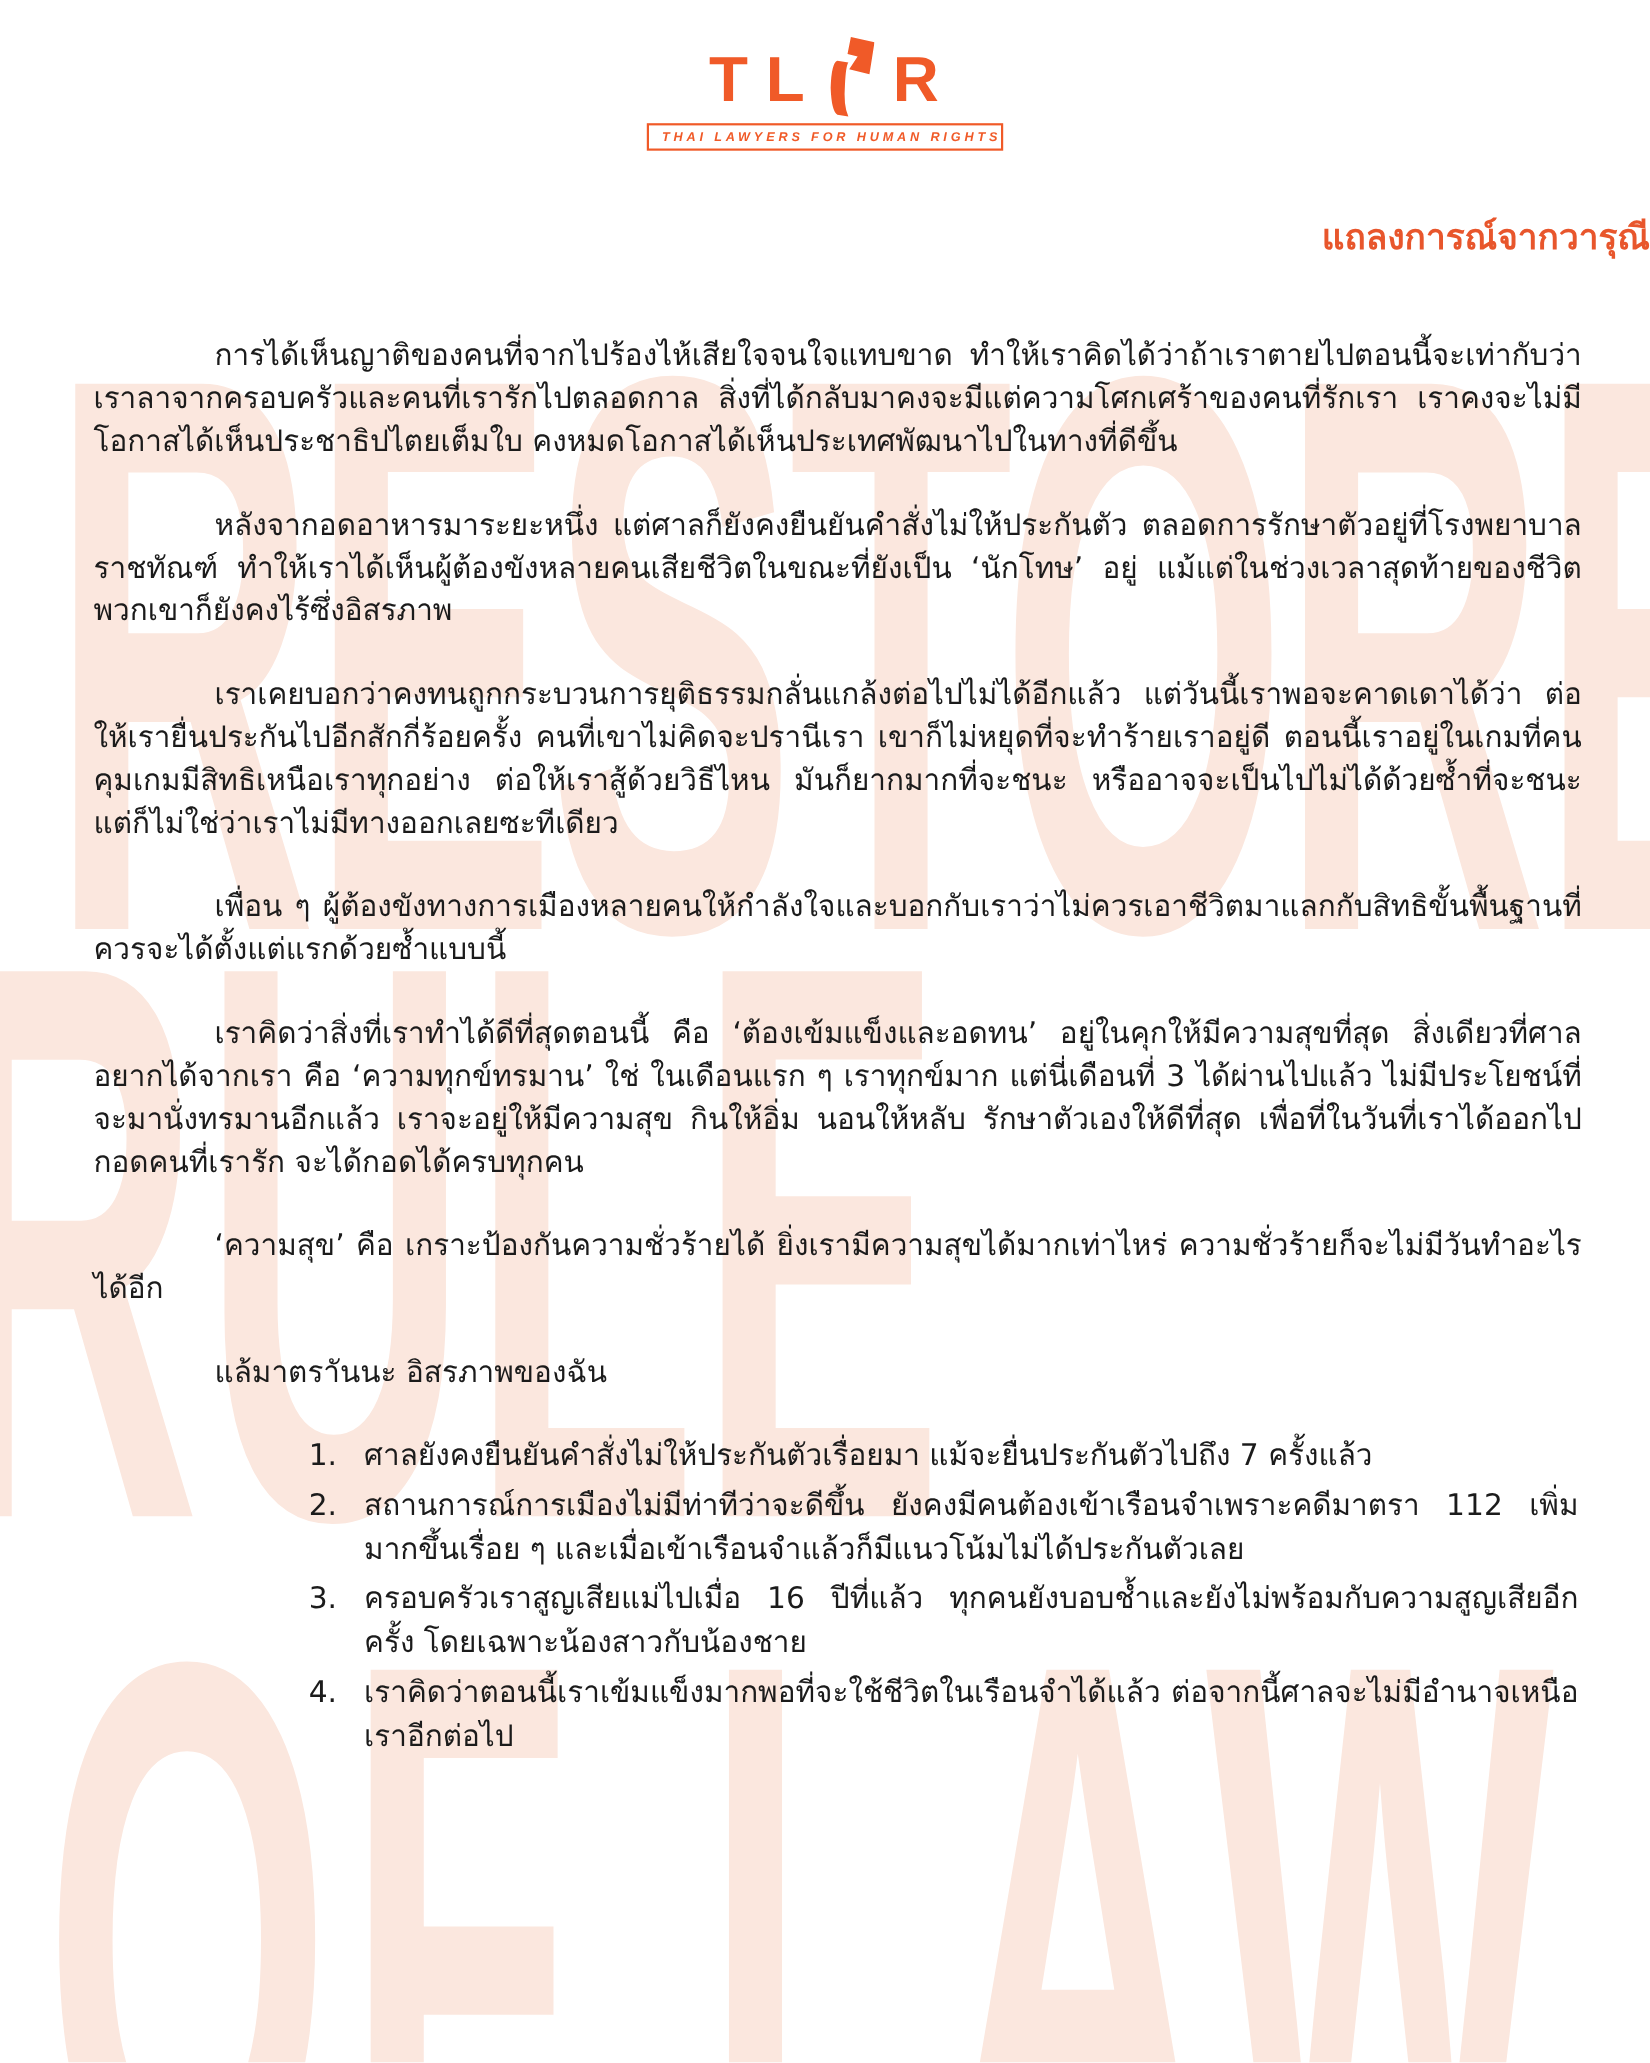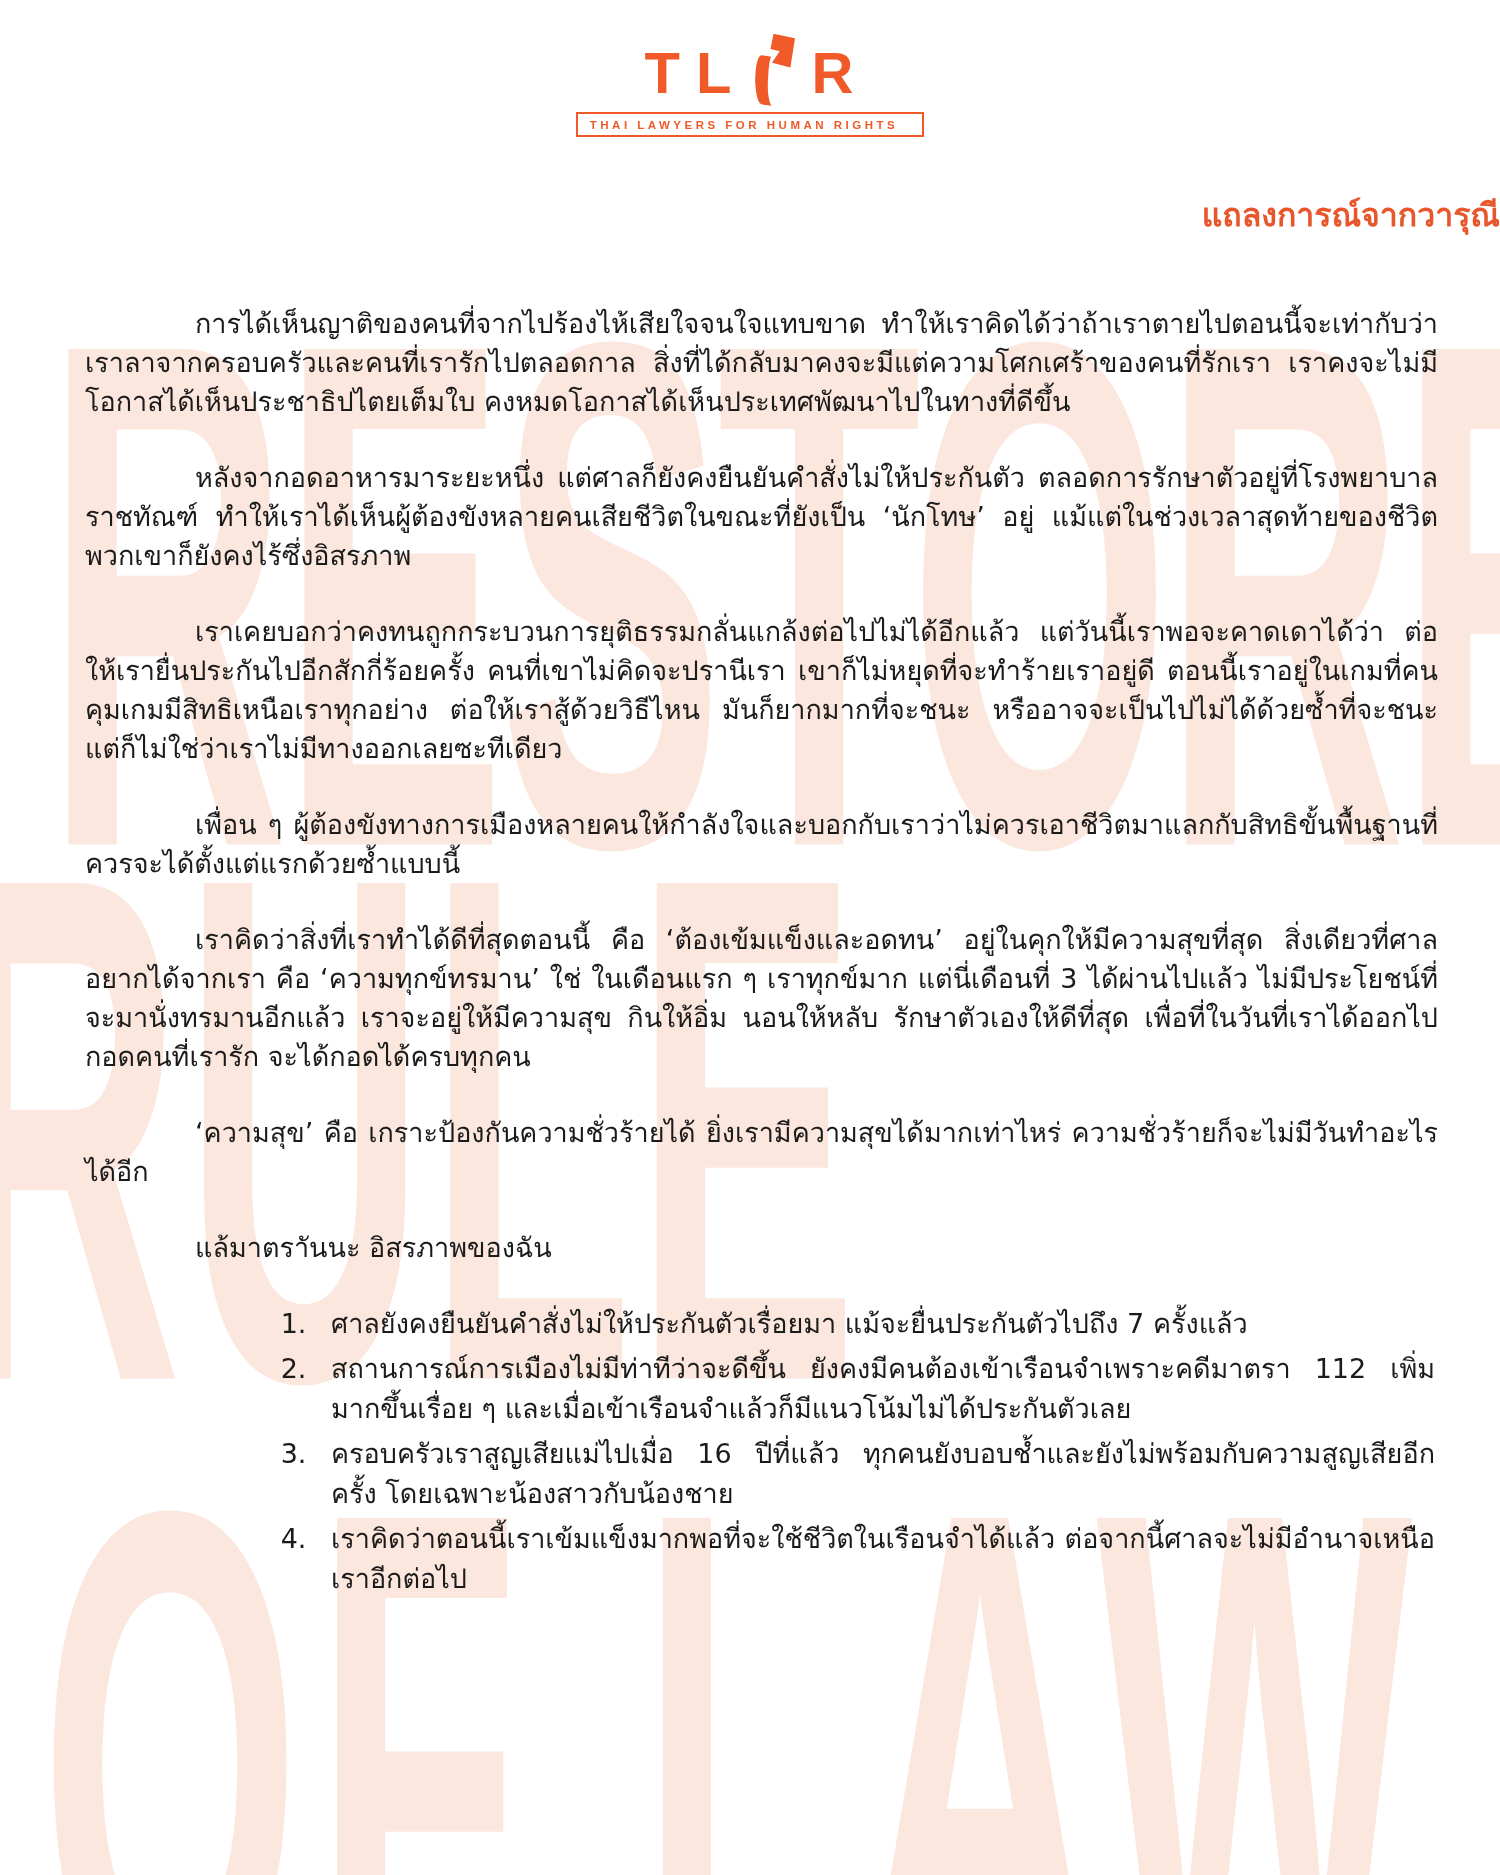--- a/index.html
+++ b/index.html
@@ -32,23 +32,23 @@
   .logo-row{
     display:inline-flex;align-items:flex-end;gap:14px;
     font-family:"Liberation Sans","DejaVu Sans",sans-serif;
     font-weight:bold;font-size:58px;line-height:1;color:#f05a28;
   }
   .logo-row .ltr{letter-spacing:2px;}
   .logo-mark{width:46px;height:78px;display:inline-block;margin:0 2px -6px 2px;}
   .logo-box{
     display:inline-block;margin-top:10px;
     border:2px solid #f05a28;
-    padding:5px 24px 4px 12px;
+    padding:5px 0 4px 12px;
     font-family:"Liberation Sans","DejaVu Sans",sans-serif;
-    font-size:11.5px;font-weight:bold;letter-spacing:3.5px;color:#f05a28;
+    font-size:11.5px;font-weight:bold;letter-spacing:3.5px;color:#f05a28;font-style:italic;
   }
   
   .title{
     margin:52px 0 0 0;
     text-align:right;
     font-size:32px;font-weight:bold;color:#e8562c;
   }
   
   .body-text{
     margin:64px 85px 0 85px;

